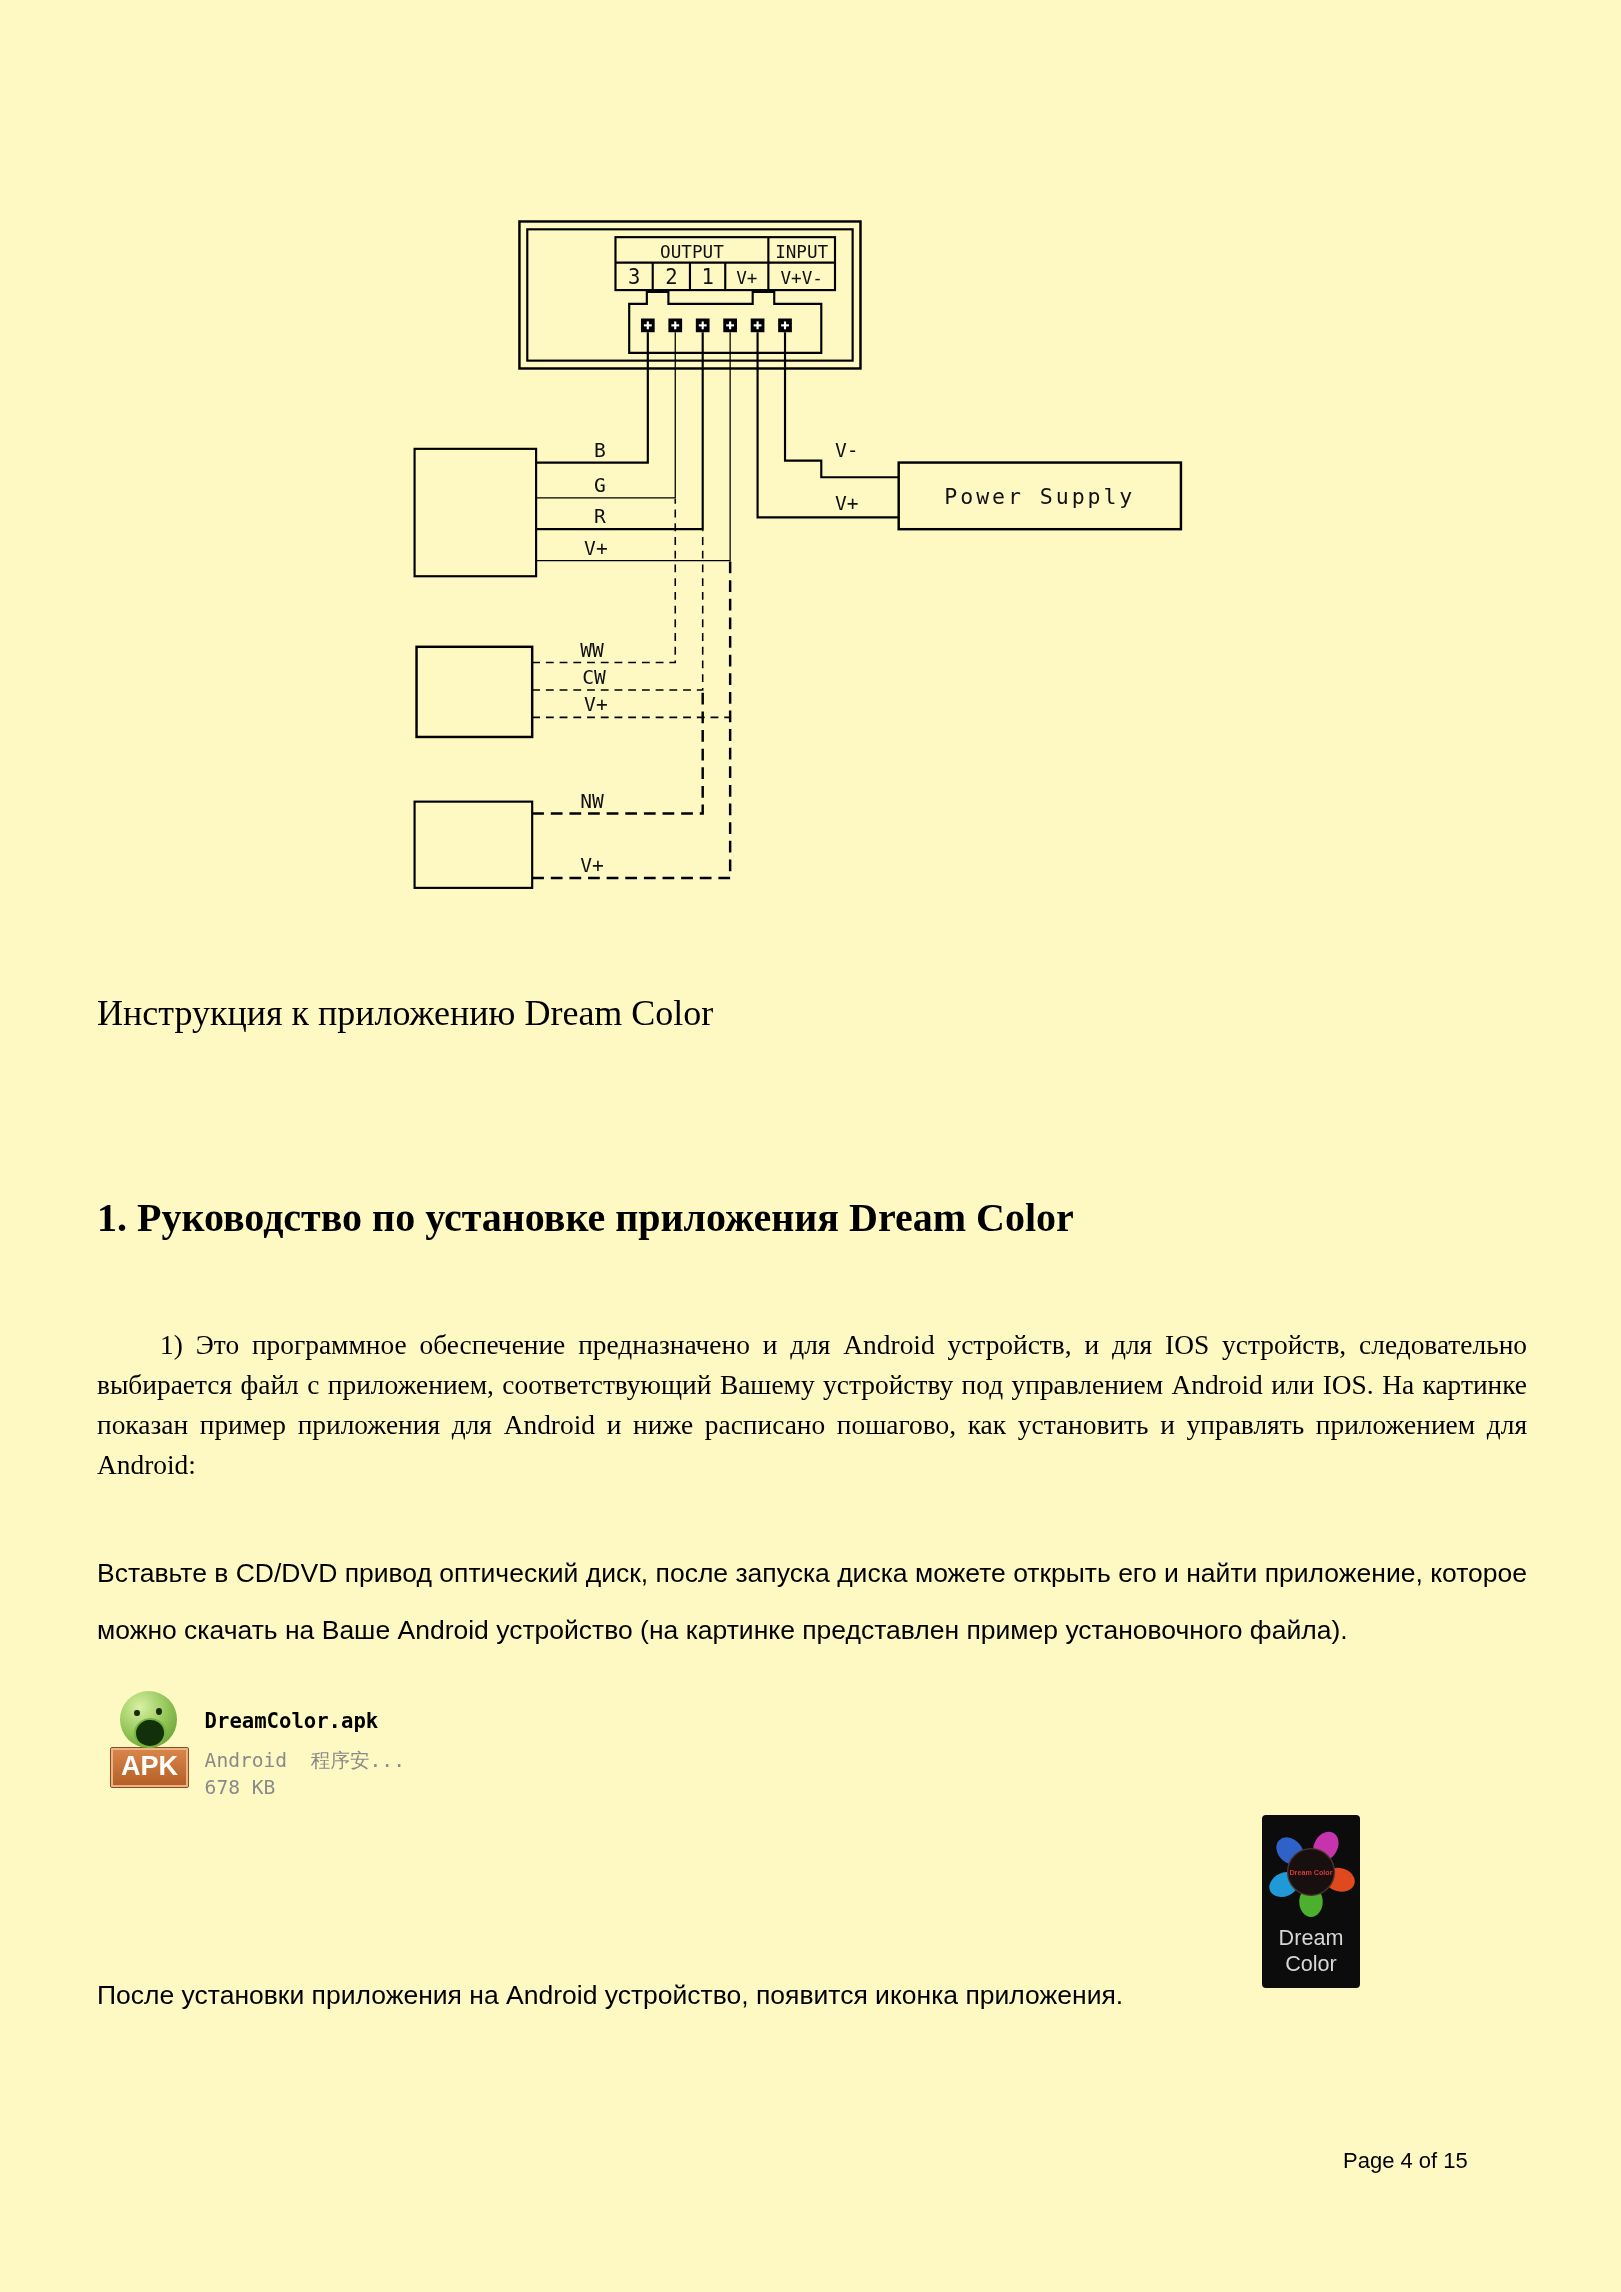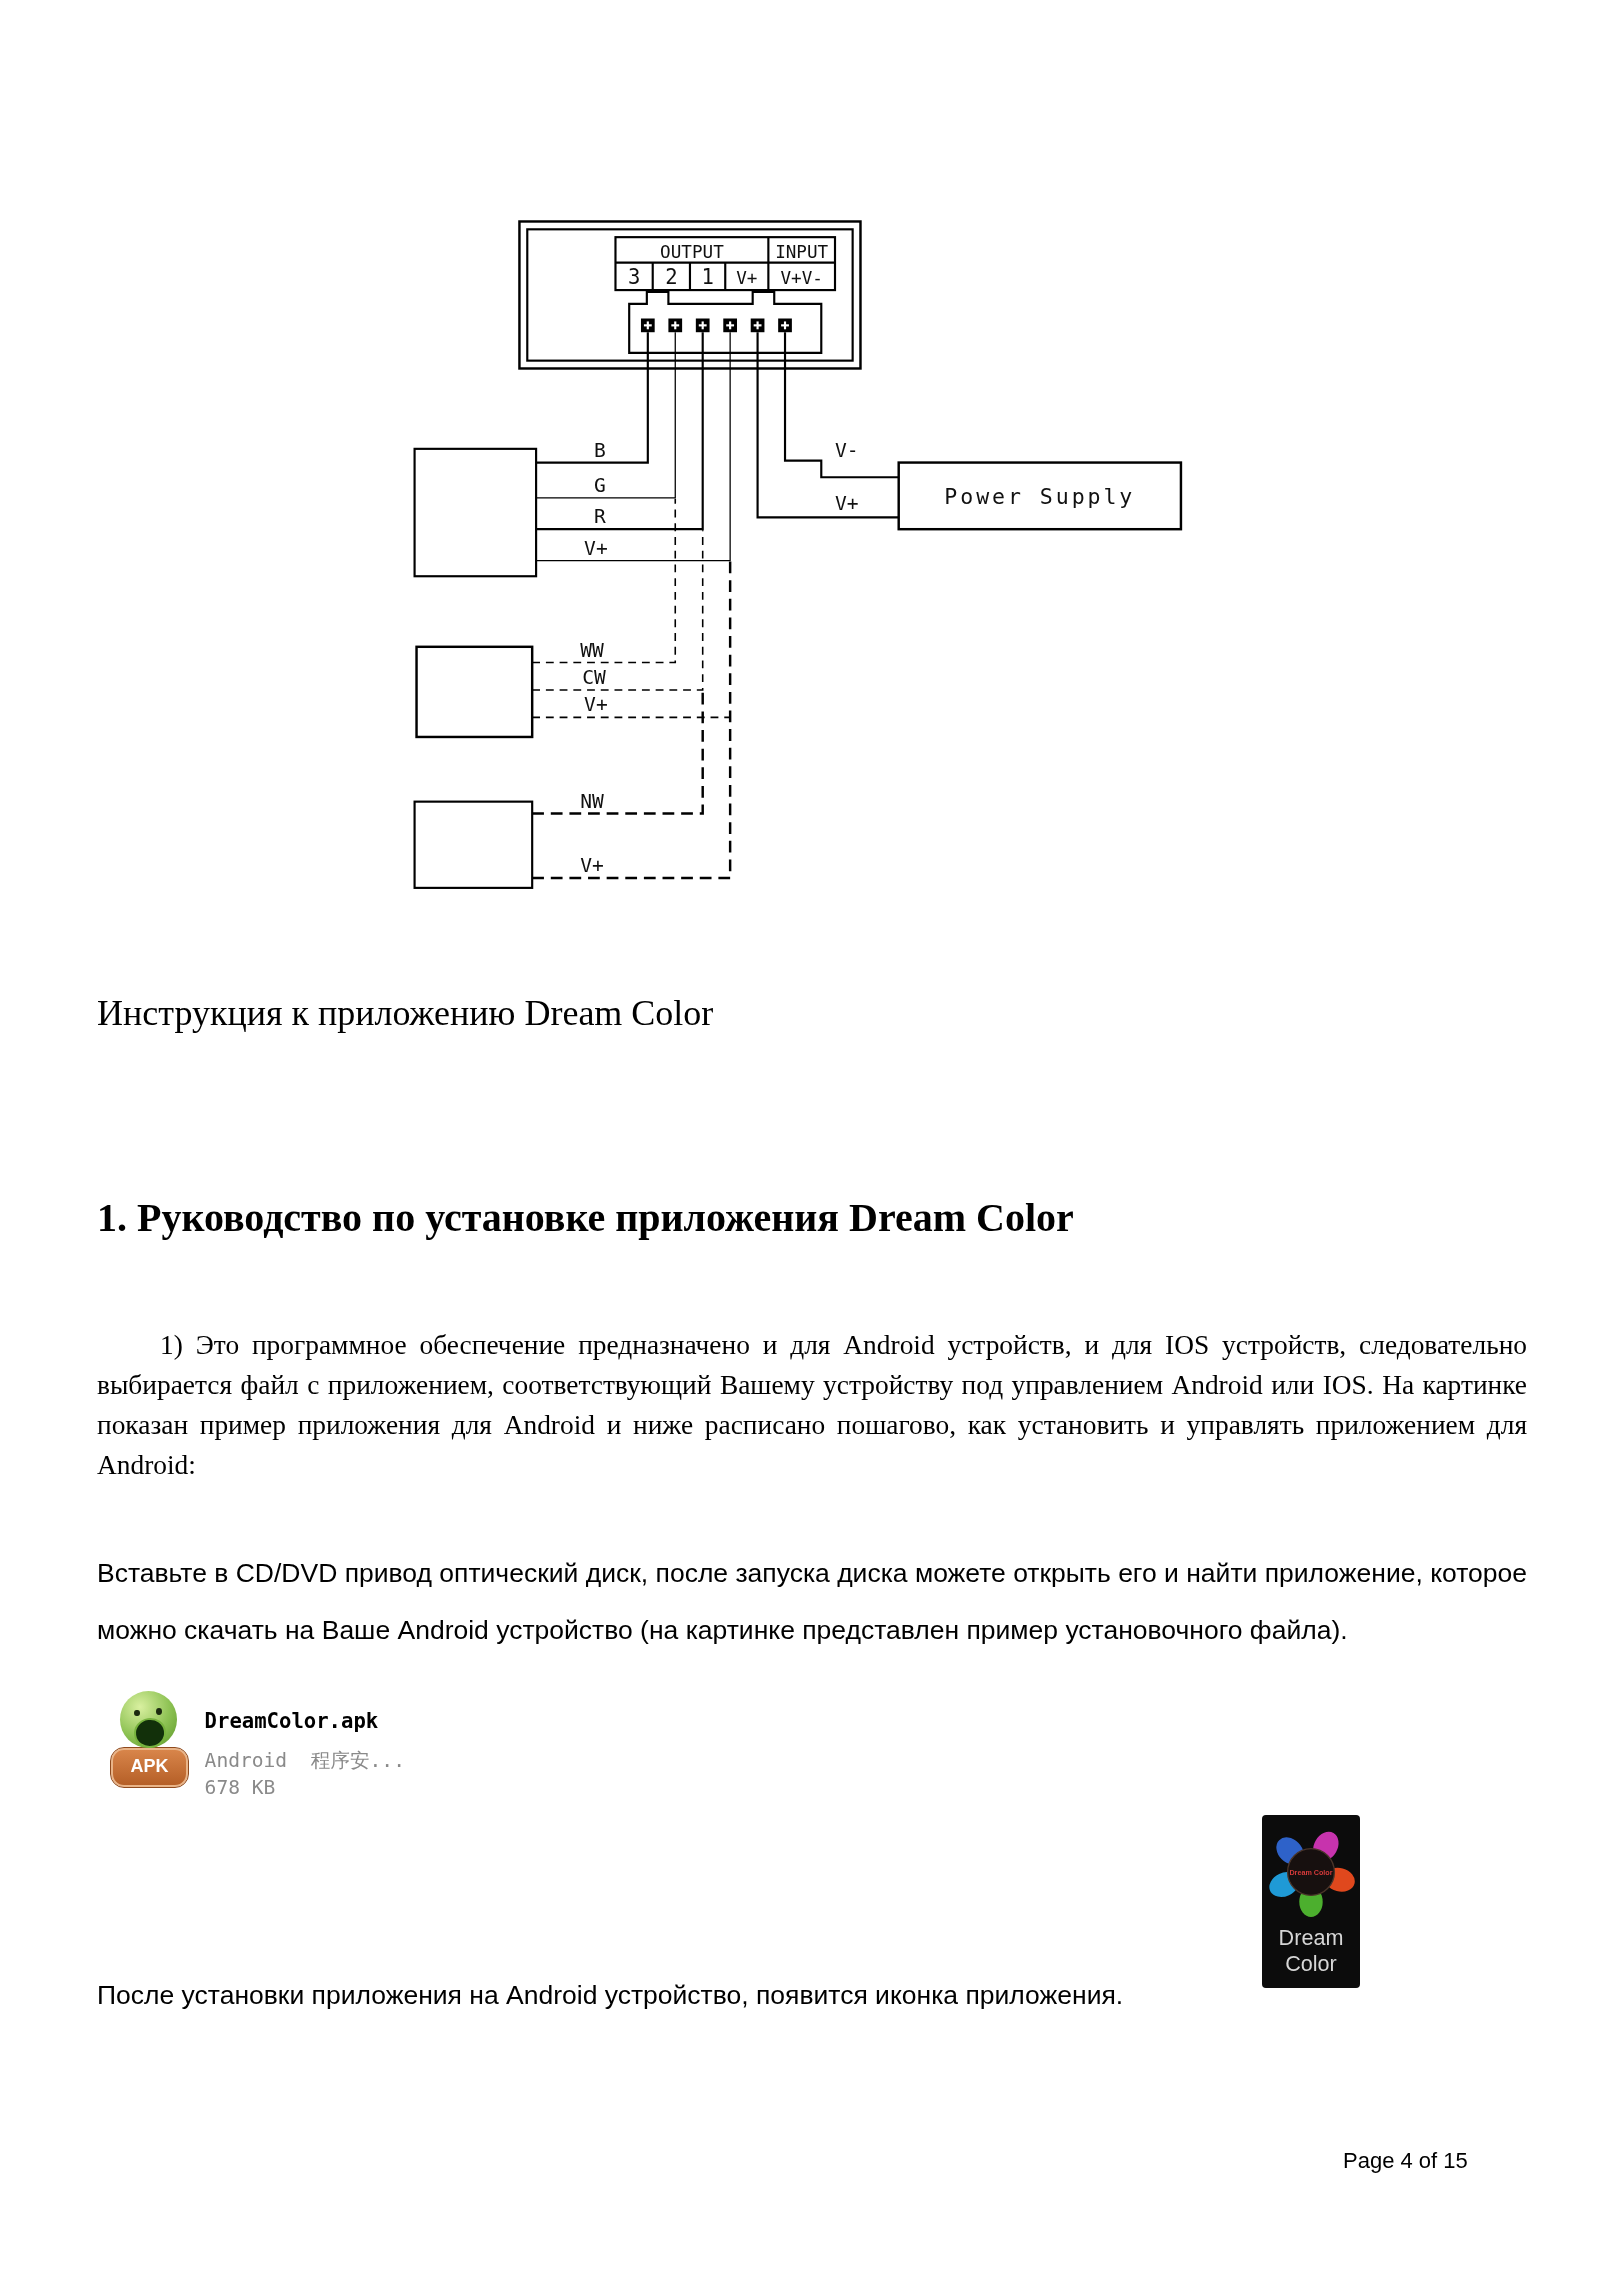--- a/index.html
+++ b/index.html
@@ -1,19 +1,19 @@
 <!DOCTYPE html>
 <html><head>
 <meta charset="utf-8">
 <style>
   html,body{margin:0;padding:0;background:#888;}
   .page{
     position:relative;
     width:1621px;height:2293px;
-    background:#ffffff;
+    background:#fef9c3;
     font-family:"Liberation Serif", serif;
     color:#000;
     overflow:hidden;
   }
   
   .diagram{position:absolute;left:0;top:0;}
   .ln{stroke:#000;fill:none;}
   .sw1{stroke-width:1.3;}
   .sw2{stroke-width:2.2;}
   .sw2b{stroke-width:2.5;}
@@ -45,23 +45,23 @@
     position:absolute;left:97px;top:1978px;width:1274px;
     font-family:"Liberation Sans", sans-serif;
     font-size:26.5px;line-height:35px;
   }
   
   .apk-row{position:absolute;left:111px;top:1691px;display:flex;align-items:flex-start;}
   .apk-icon{position:relative;width:76px;height:98px;flex:0 0 auto;}
   .apk-badge{
     position:absolute;left:0;bottom:2px;width:73px;height:35px;
     background:linear-gradient(#d8854a,#b55f27);
-    border:2px solid #e9b488;outline:1px solid #8f4a1d;border-radius:13px;
+    border:2px solid #e9b488;outline:1px solid #8f4a1d;border-radius:1px;
     color:#fff;font-family:"Liberation Sans", sans-serif;font-weight:bold;
-    font-size:18px;text-align:center;line-height:32px;z-index:1;
+    font-size:27px;text-align:center;line-height:32px;z-index:1;
   }
   .apk-head{
     position:absolute;left:8.8px;top:0;width:57px;height:57px;border-radius:50%;
     background:radial-gradient(circle at 35% 28%, #d9f0a0, #8cc152 55%, #579325);
     z-index:2;
   }
   .apk-eye{position:absolute;width:5.9px;height:6.9px;background:#1c2b10;border-radius:50%;}
   .apk-eye.e1{left:14.7px;top:18.6px;}
   .apk-eye.e2{left:36px;top:16.7px;}
   .apk-mouth{

